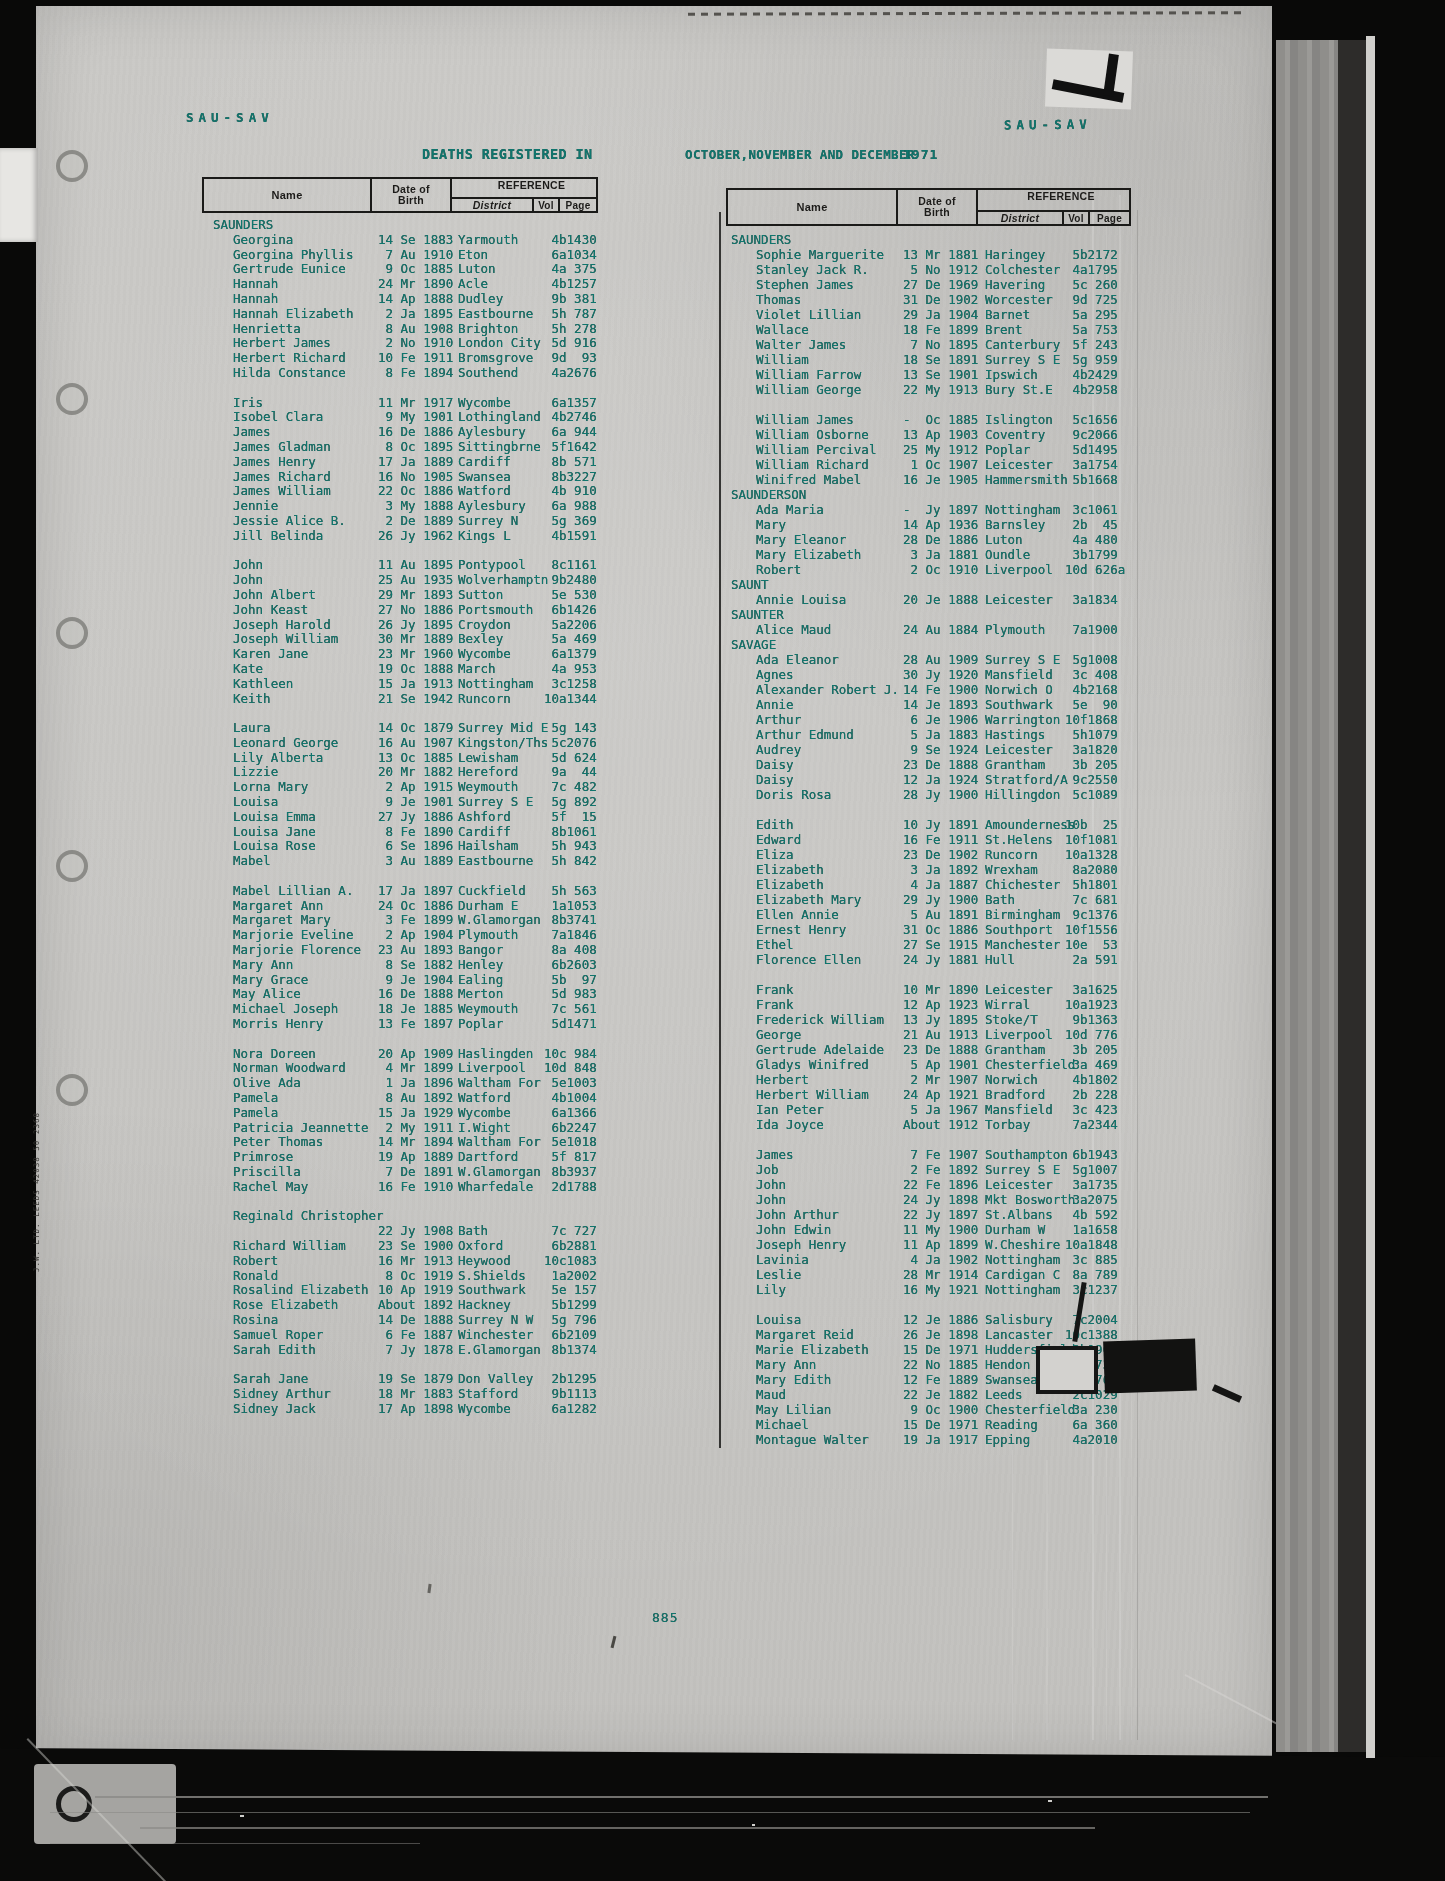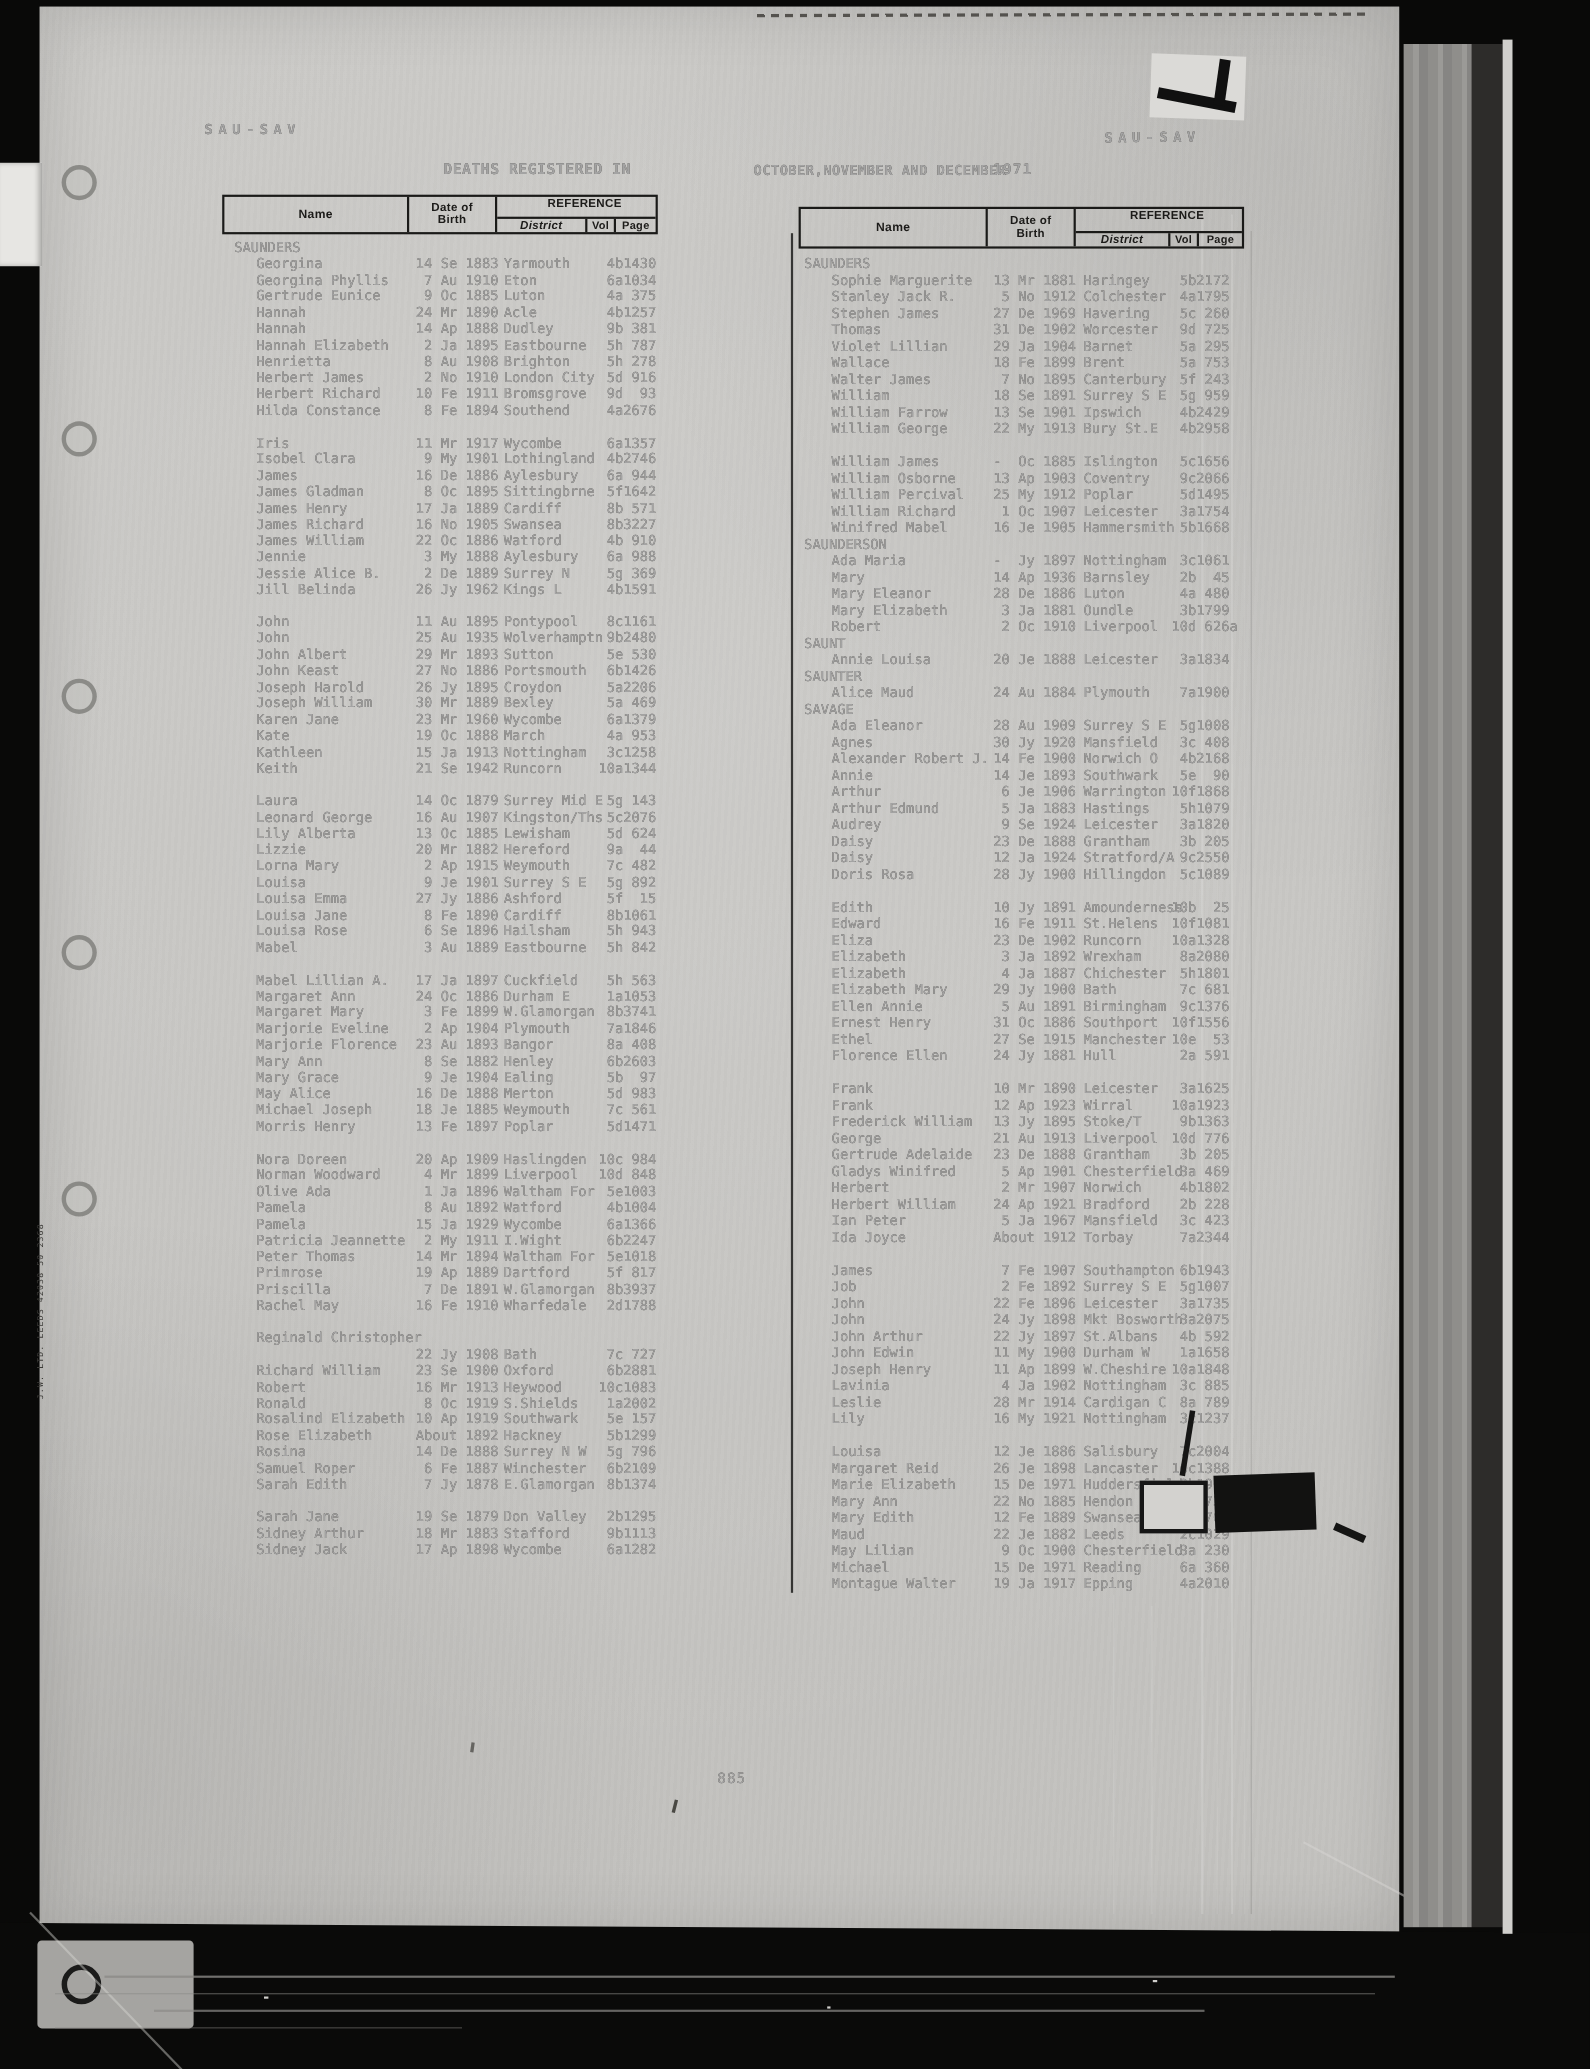--- a/index.html
+++ b/index.html
@@ -59,26 +59,26 @@
   .band-gray { position:absolute; left:1276px; top:40px; width:62px; height:1712px;
     background:repeating-linear-gradient(90deg,#8f8e8b 0 9px,#9b9a97 9px 14px,#868583 14px 22px); }
   .band-dark { position:absolute; left:1338px; top:40px; width:28px; height:1712px; background:#2d2c2a; }
   .band-light{ position:absolute; left:1366px; top:36px; width:9px; height:1722px; background:#d0cfcc; }
   .mark1 { position:absolute; left:428px; top:1584px; width:3px; height:9px; background:#403e3a;
     transform:rotate(8deg); opacity:.7; }
   .mark2 { position:absolute; left:612px; top:1636px; width:3px; height:12px; background:#34322e;
     transform:rotate(14deg); opacity:.85; }
 
   
-  .ink { color:#a3a3a3; text-shadow:0 0 .5px rgba(38,34,28,.85); }
+  .ink { color:#0f766e; text-shadow:0 0 .5px rgba(38,34,28,.85); }
   .tag { position:absolute; font-weight:bold; font-size:12.5px; letter-spacing:5px; }
   #tag-left  { left:186px; top:110px; }
   #tag-right { left:1004px; top:117px; transform:rotate(-.6deg); }
   .title-part { position:absolute; font-weight:bold; }
-  #title-deaths { left:403px; top:146px; font-size:13.5px; letter-spacing:.4px; }
+  #title-deaths { left:422px; top:146px; font-size:13.5px; letter-spacing:.4px; }
   #title-months { left:645px; top:147px; font-size:12.5px; letter-spacing:.4px;margin-left:40px; }
   #title-year   { left:903px; top:147px; font-size:13px; letter-spacing:1px; }
 
   
   .hbox { position:absolute; border:2px solid #1a1a18; display:flex;
     font-family:"Liberation Sans", sans-serif; font-weight:bold; color:#1c1b19; }
   #hbox-l { left:202px; top:177px; width:396px; height:36px; }
   #hbox-r { left:726px; top:188px; width:405px; height:38px; }
   .hcell { border-right:2px solid #1a1a18; display:flex; align-items:center;
     justify-content:center; font-size:11px; letter-spacing:.3px; }

